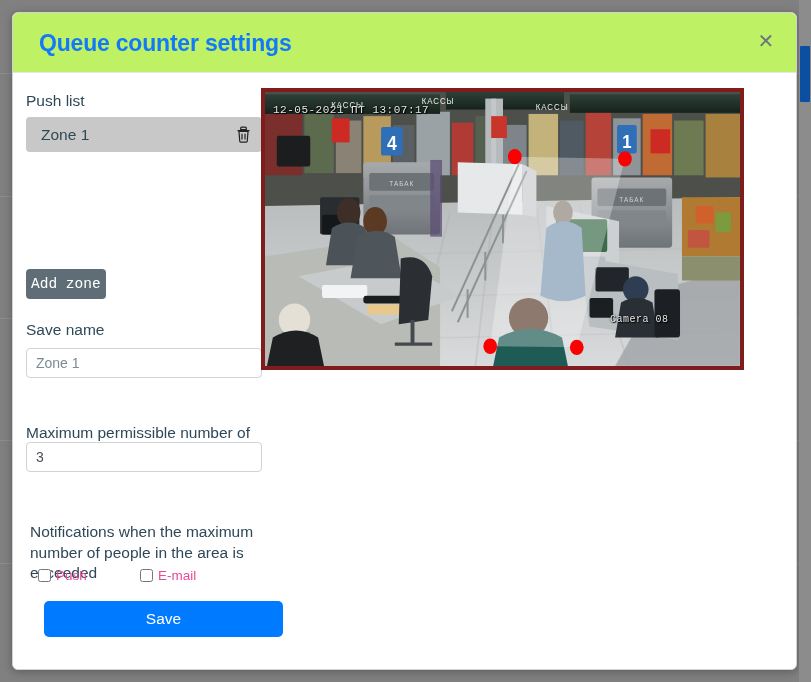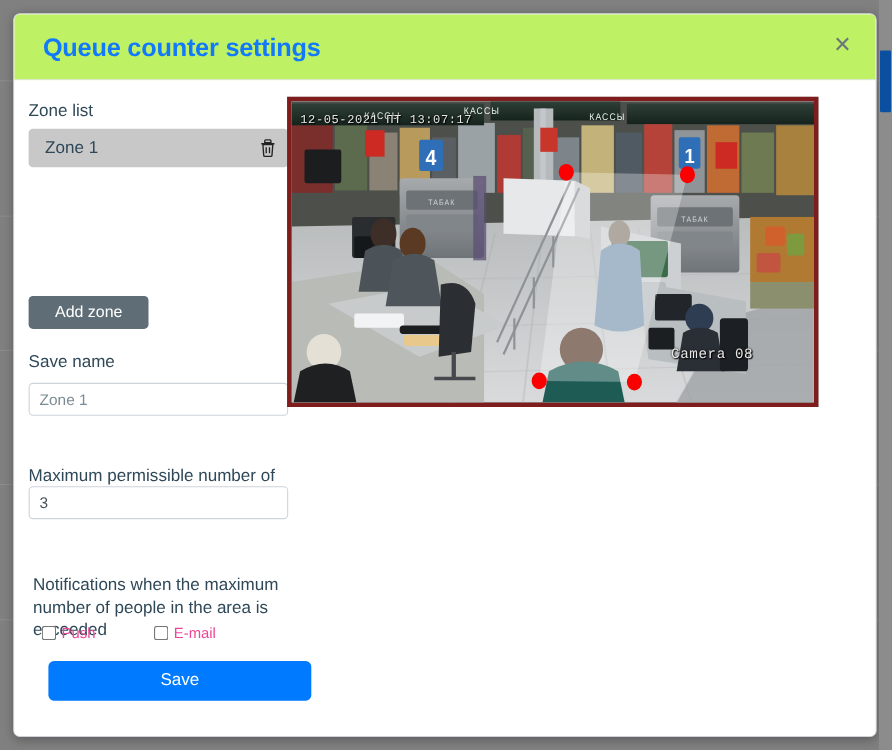--- a/index.html
+++ b/index.html
@@ -137,23 +137,23 @@
 
   #add-zone-button {
     position: absolute;
     left: 0;
     top: 196px;
     background: #5f6e76;
     color: #ffffff;
     border: none;
     border-radius: 4px;
     font-size: 14.5px;
-    padding: 7px 24px;
-    cursor: pointer;
-    font-family: Liberation Sans, sans-serif;
+    padding: 7px 5px;
+    cursor: pointer;
+    font-family: Liberation Mono, monospace;
   }
 
   #zone-name-label { position: absolute; left: 0; top: 247px; }
 
   #zone-name-input {
     position: absolute;
     left: 0;
     top: 275px;
     width: 236px;
     height: 30px;
@@ -259,21 +259,21 @@
 
   .overlay-text {
     position: absolute;
     font-family: Liberation Mono, monospace;
     color: #e8e8e8;
     text-shadow: 0 0 2px #000, 1px 1px 1px #000;
     pointer-events: none;
     white-space: nowrap;
   }
   #timestamp-overlay { left: 8px; top: 12px; font-size: 11px; letter-spacing: 0.5px; }
-  #camera-overlay { left: 345px; top: 222px; font-size: 13px; letter-spacing: 0.5px; }
+  #camera-overlay { left: 345px; top: 222px; font-size: 10px; letter-spacing: 0.5px; }
 
   #zone-overlay { position: absolute; inset: 0; }
   #zone-overlay svg { display: block; width: 100%; height: 100%; }
   .zone-handle { cursor: move; }
 
   
   #page-scrollbar {
     position: absolute;
     right: 0;
     top: 0;
@@ -307,21 +307,21 @@
 
   <div id="modal-header">
     <div id="modal-title">Queue counter settings</div>
     <button id="close-button">✕</button>
   </div>
 
   <div id="modal-body">
 
     <div id="left-col">
 
-      <div id="zone-list-label" class="section-label">Zone list</div>
+      <div id="zone-list-label" class="section-label">Push list</div>
 
       <div id="zone-list">
         <div class="zone-list-item">
           <span class="zone-list-item-label">Zone 1</span>
           <span>
             <svg class="trash-icon" viewBox="0 0 16 18" aria-hidden="true">
               <path d="M1.6 4.2h12.8v1.4H1.6z" fill="#222"></path>
               <path d="M6 1.2h4a1 1 0 0 1 1 1v1.6H5V2.2a1 1 0 0 1 1-1z" fill="none" stroke="#222" stroke-width="1.3"></path>
               <path d="M3.2 5.8h9.6l-.8 10.4a1 1 0 0 1-1 .9H5a1 1 0 0 1-1-.9L3.2 5.8z" fill="none" stroke="#222" stroke-width="1.3"></path>
               <path d="M6.4 8.2v6M9.6 8.2v6" stroke="#222" stroke-width="1.3"></path>

